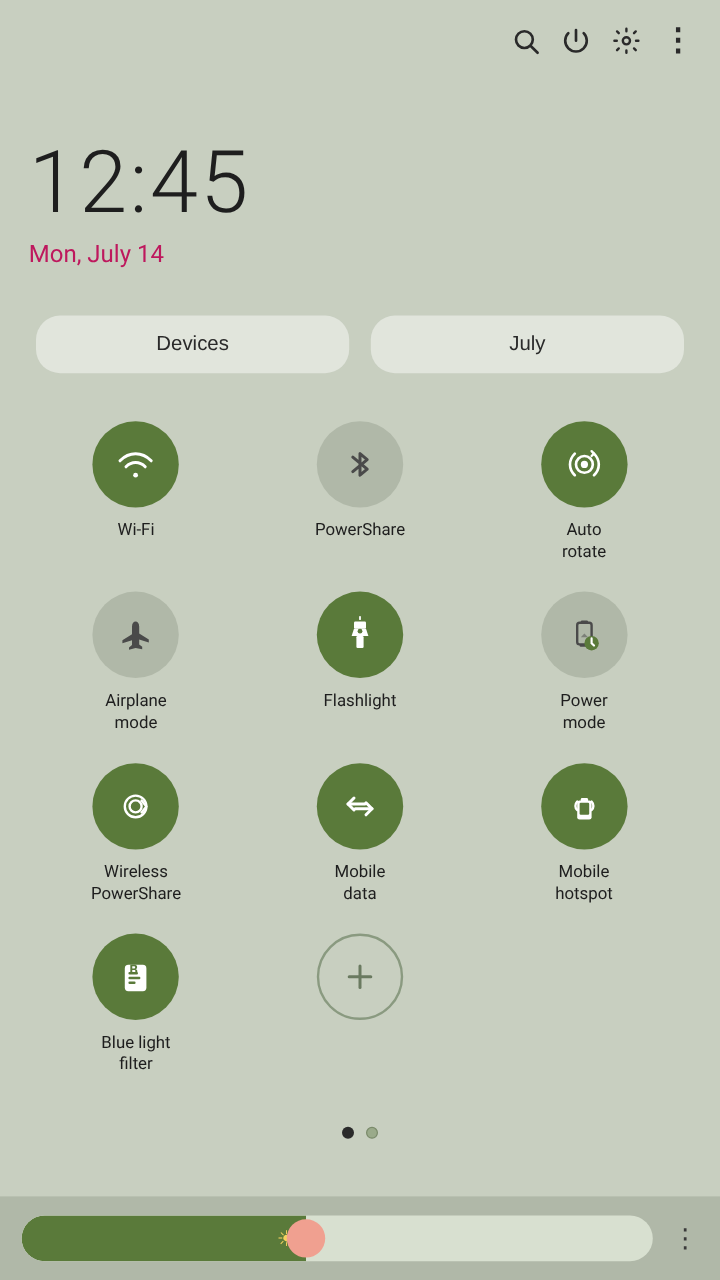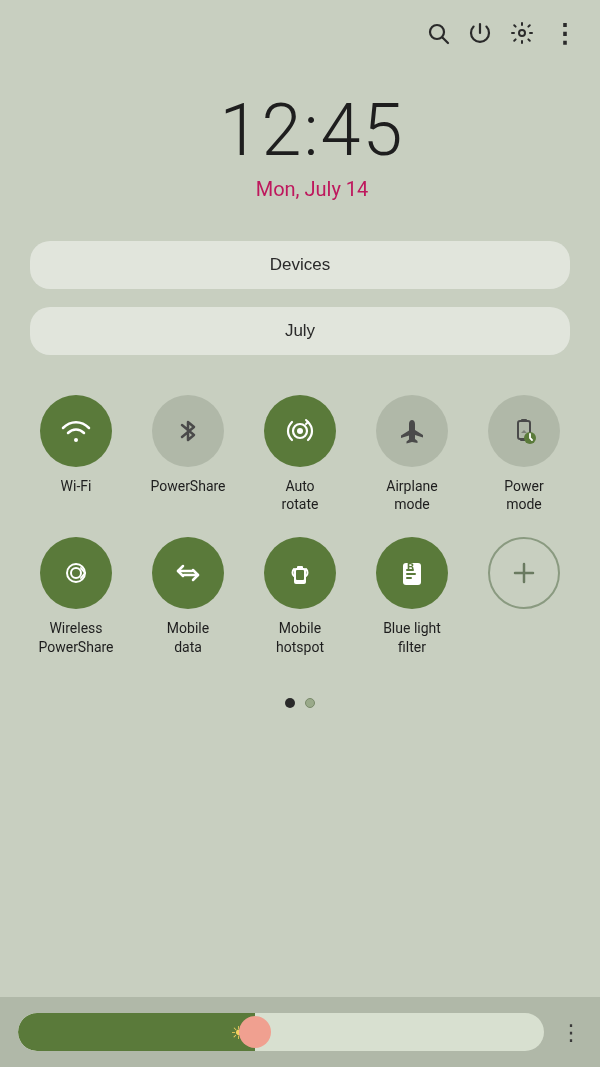--- a/index.html
+++ b/index.html
@@ -21,22 +21,22 @@
       gap: 18px;
     }
     .top-icon {
       font-size: 22px;
       color: #2a2a2a;
       cursor: pointer;
     }
 
     
     .clock-section {
-      text-align: center;
-      margin-top: 40px;
+      text-align: left;
+      margin-top: 61px;
       padding-left: 24px;
     }
     .clock-time {
       font-size: 72px;
       font-weight: 300;
       color: #1e1e1e;
       letter-spacing: 2px;
     }
     .clock-date {
       font-size: 20px;
@@ -44,38 +44,37 @@
       margin-top: 4px;
     }
 
     
     .device-media-row {
       display: flex;
       justify-content: center;
       gap: 18px;
       margin-top: 40px;
       padding: 0 30px;
-      flex-direction: column;
     }
     .dm-button {
       flex: 1;
       padding: 14px 0;
       background: rgba(255,255,255,0.45);
       border: none;
       border-radius: 20px;
       font-size: 17px;
       color: #2a2a2a;
       cursor: pointer;
       text-align: center;
     }
 
     
     .tiles-grid {
       display: grid;
-      grid-template-columns: repeat(5, 1fr);
+      grid-template-columns: repeat(3, 1fr);
       gap: 0px;
       margin-top: 30px;
       padding: 0 20px;
     }
     .tile {
       display: flex;
       flex-direction: column;
       align-items: center;
       justify-content: flex-start;
       padding: 10px 4px 14px 4px;
@@ -243,20 +242,32 @@
 
   <div class="tile">
     <div class="tile-circle inactive">
       <svg width="38" height="38" viewBox="0 0 38 38" fill="none">
         <path d="M19 8c1.5 0 3 1.5 3 4v6l8 5v2.5l-8-2.5v4l2.5 2v2L19 30l-5.5 1.5v-2l2.5-2v-4L8 26v-2.5l8-5V12c0-2.5 1.5-4 3-4z" fill="#4a4a4a"></path>
       </svg>
     </div>
     <span class="tile-label">Airplane<br>mode</span>
   </div>
 
+  <div class="tile">
+    <div class="tile-circle active">
+      <svg width="38" height="38" viewBox="0 0 38 38" fill="none">
+        <rect x="14" y="8" width="10" height="6" rx="1" fill="white"></rect>
+        <path d="M14 14l-2 6h14l-2-6z" fill="white"></path>
+        <rect x="16" y="20" width="6" height="10" rx="1" fill="white"></rect>
+        <circle cx="19" cy="16" r="2" fill="#5a7a3a"></circle>
+        <line x1="19" y1="6" x2="19" y2="4" stroke="white" stroke-width="1.5" stroke-linecap="round"></line>
+      </svg>
+    </div>
+    <span class="tile-label">Flashlight</span>
+  </div>
 
   <div class="tile">
     <div class="tile-circle inactive">
       <svg width="38" height="38" viewBox="0 0 38 38" fill="none">
         <rect x="13" y="9" width="12" height="18" rx="2" stroke="#4a4a4a" stroke-width="2" fill="none"></rect>
         <rect x="15" y="27" width="8" height="2" rx="1" fill="#4a4a4a"></rect>
         <rect x="16" y="7" width="6" height="3" rx="1" fill="#4a4a4a"></rect>
         <path d="M19 13v5l3 3h-6l3-3v-5z" fill="#4a4a4a" opacity="0.5"></path>
         <circle cx="25" cy="26" r="6" fill="#5a7a3a"></circle>
         <path d="M25 22v4l2 2" stroke="white" stroke-width="1.8" stroke-linecap="round" fill="none"></path>

